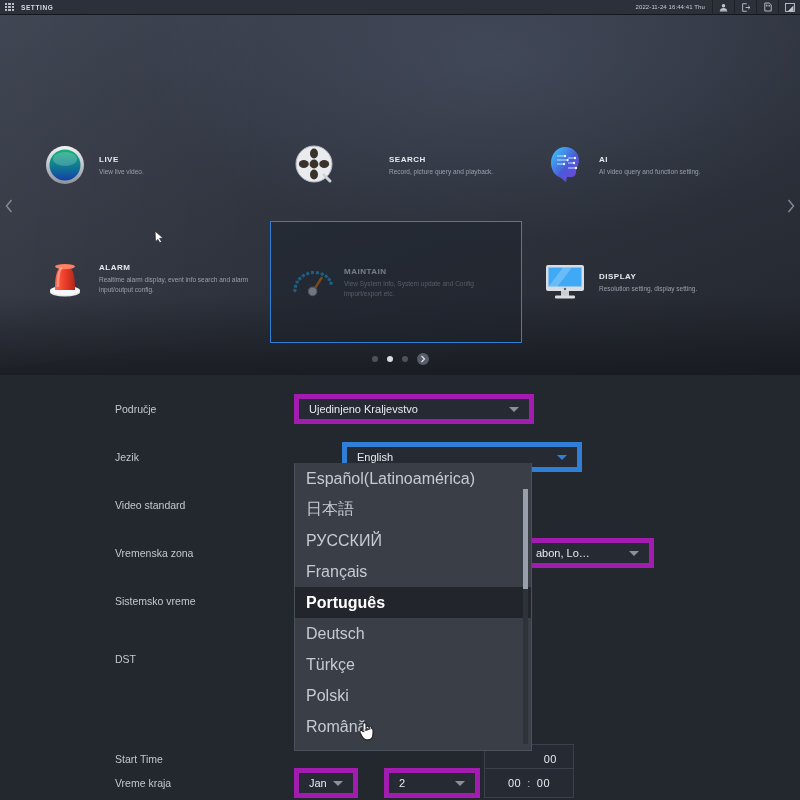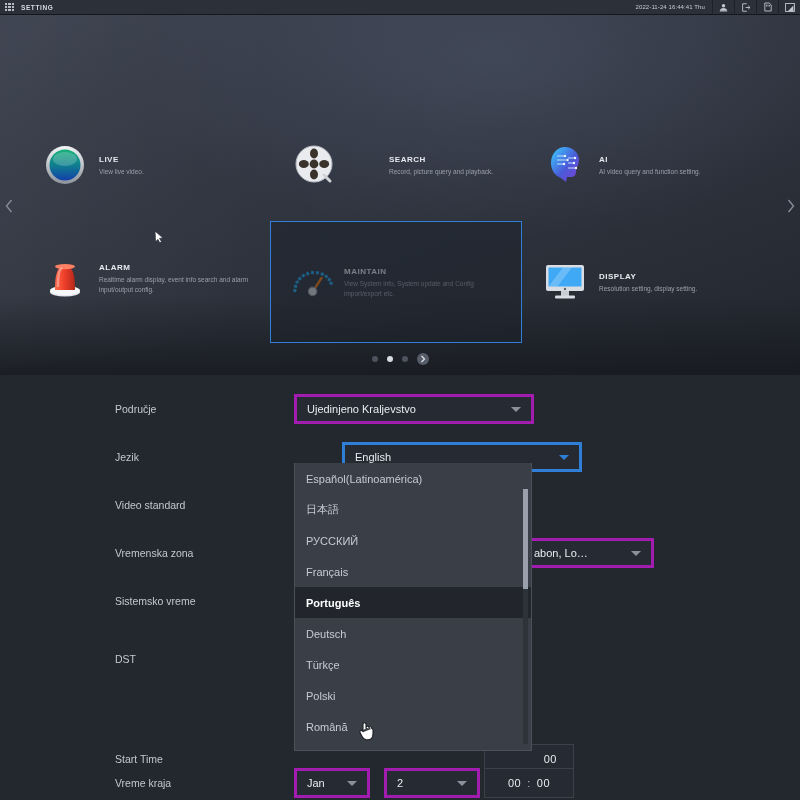--- a/index.html
+++ b/index.html
@@ -111,21 +111,21 @@
   .row {
     position: absolute; left: 0; width: 800px; height: 48px;
     display: flex; align-items: center;
   }
   .row-label {
     position: absolute; left: 115px; font-size: 10.5px; color: #c3c8d0;
     white-space: nowrap;
   }
   .field {
     position: absolute; height: 30px;
-    background: #262b33; border: 3px solid #a21caf;
+    background: #262b33; border: 5px solid #a21caf;
     display: flex; align-items: center;
     font-size: 11px; color: #e8ebef;
   }
   .field .val { padding-left: 10px; white-space: nowrap; overflow: hidden; }
   .field .caret {
     margin-left: auto; margin-right: 10px;
     width: 0; height: 0;
     border-left: 5px solid transparent; border-right: 5px solid transparent;
     border-top: 5px solid #8b919c;
   }
@@ -142,21 +142,21 @@
   .time-field .sep { margin: 0 6px; color: #b9bec7; }
 
   
   .dropdown {
     position: absolute; left: 294px; top: 463px; width: 238px; height: 288px;
     background: #3a3f47; border: 1px solid #4b515b; border-top: none;
     overflow: hidden; z-index: 40;
   }
   .dd-item {
     height: 31px; display: flex; align-items: center;
-    padding-left: 11px; font-size: 11px; color: #c6cbd3;
+    padding-left: 11px; font-size: 16px; color: #c6cbd3;
   }
   .dd-item.selected { background: #22262c; color: #ffffff; font-weight: bold; }
   .dd-scrollbar {
     position: absolute; right: 3px; top: 26px; width: 5px; height: 255px;
     background: #2e333a;
   }
   .dd-thumb {
     position: absolute; left: 0; top: 0; width: 5px; height: 100px;
     background: #9aa0ab;
   }
@@ -429,21 +429,21 @@
 
     <div class="row" style="top:360px;">
       <span class="row-label">Start Time</span>
       <div class="time-field" style="left:484px; width:90px; top:9px; justify-content:flex-end; padding-right:16px;">
         <span>00</span>
       </div>
     </div>
 
     <div class="row" style="top:384px;">
       <span class="row-label">Vreme kraja</span>
-      <div class="field" style="left:294px; width:76px; top:9px;">
+      <div class="field" style="left:294px; width:64px; top:9px;">
         <span class="val">Jan</span>
         <span class="caret"></span>
       </div>
       <div class="field" style="left:384px; width:96px; top:9px;">
         <span class="val">2</span>
         <span class="caret"></span>
       </div>
       <div class="time-field" style="left:484px; width:90px; top:9px;">
         <span>00</span>
         <span class="sep">:</span>

